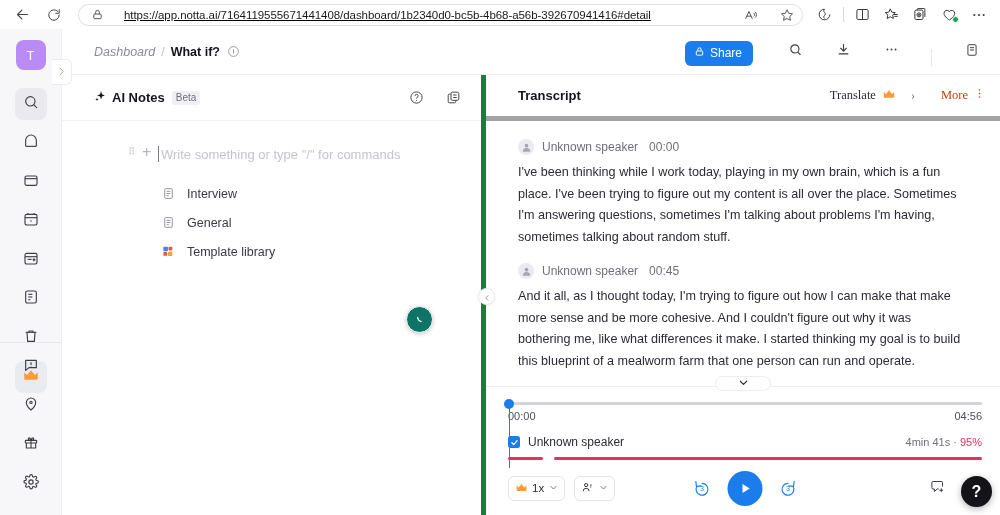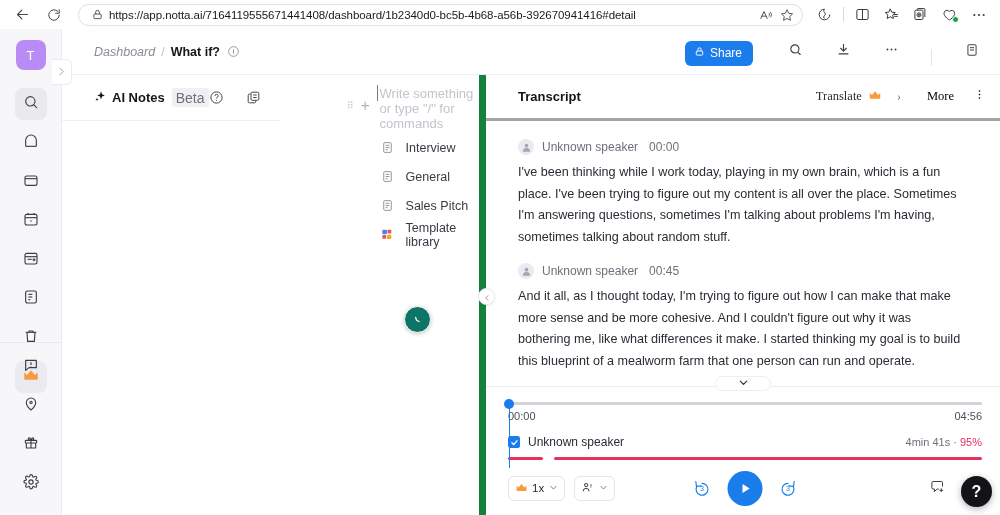--- a/index.html
+++ b/index.html
@@ -22,24 +22,25 @@
     width: 28px; height: 26px;
     display: flex; align-items: center; justify-content: center;
     border-radius: 4px; color: #444; flex: none;
   }
   .omnibox {
     flex: 1 1 auto; height: 22px;
     background: #fff;
     border: 1px solid #e2e2e4;
     border-radius: 11px;
     display: flex; align-items: center;
-    padding: 0 6px 0 9px; gap: 3px;
+    padding: 0 6px 0 9px; gap: 18px;
     margin: 0 4px 0 6px;
     min-width: 0;
     box-shadow: 0 0 0 0.5px rgba(0,0,0,0.02);
+    text-decoration: underline;
   }
   .omnibox .url {
     flex: 1 1 auto;
     font-size: 11.5px; color: #1a1a1a;
     white-space: nowrap; overflow: hidden; text-overflow: ellipsis;
     letter-spacing: -0.06px;
   }
   .omni-icon { width: 18px; height: 18px; display: flex; align-items: center; justify-content: center; color: #4a4a4a; flex: none;}
   .tb-icons { display: flex; align-items: center; gap: 2px; flex: none; }
   .tb-icon {
@@ -135,33 +136,33 @@
     width: 28px; height: 28px; border-radius: 6px;
     display: flex; align-items: center; justify-content: center;
     color: #3d3d46;
   }
   .vsep { width: 1px; height: 17px; background: #e4e4ea; margin: 0 6px; }
 
   
   .panes { flex: 1 1 auto; display: flex; min-height: 0; position: relative; }
   .pane-notes {
     width: 424px; flex: none;
-    border-right: 7px solid #15803d;
-    display: flex; 
+    border-right: 5px solid #15803d;
+    display: flex; flex-direction: column;
     background: #fff; position: relative;
   }
   .pane-head {
     height: 46px; flex: none;
     display: flex; align-items: center;
     padding: 0 20px 0 32px;
     border-bottom: 1px solid #f0f0f4;
   }
   .pane-title { font-size: 13px; font-weight: bold; color: #15151c; }
   .beta {
-    font-size: 14px; color: #70707d;
+    font-size: 10px; color: #70707d;
     background: #f0f0f4; border-radius: 3px;
     padding: 1.5px 4px; margin-left: 7px; text-align: center;
   }
   .sparkle { color: #15151c; margin-right: 5px; font-size: 12px; }
   .pane-head-right { margin-left: auto; display: flex; align-items: center; gap: 22px; }
   .hicon { color: #44444e; display: flex; align-items: center; }
 
   .notes-body { flex: 1 1 auto; padding: 22px 0 0 0; overflow: hidden; position: relative; }
   .ph-row {
     display: flex; align-items: center;
@@ -207,30 +208,30 @@
 
   
   .pane-tr {
     flex: 1 1 auto; display: flex; flex-direction: column;
     background: #fff; min-width: 0; position: relative;
   }
   .tr-head {
     height: 46px; flex: none;
     display: flex; align-items: center;
     padding: 0 14px 0 32px;
-    border-bottom: 3px solid #a3a3a3;
+    border-bottom: 5px solid #a3a3a3;
     text-align: right;
   }
   .tr-head-right { margin-left: auto; display: flex; align-items: center; font-family: Liberation Serif, serif; }
   .translate {
     display: flex; align-items: center; gap: 6px;
     font-size: 12.5px; color: #2c2c36;
   }
   .chev { color: #6e6e7a; font-size: 12px; margin-left: 9px; }
-  .more { font-size: 12.5px; color: #000000; margin-left: 26px; display:flex; align-items:center; gap:19px;}
+  .more { font-size: 12.5px; color: #c2410c; margin-left: 26px; display:flex; align-items:center; gap:5px;}
 
   .tr-body { flex: 1 1 auto; padding: 18px 14px 0 32px; overflow: hidden; }
   .seg { margin-bottom: 15px; }
   .seg-head { display: flex; align-items: center; gap: 8px; margin-bottom: 7px; }
   .spk-av {
     width: 16px; height: 16px; border-radius: 50%;
     background: #eaeaf0; color: #a6a6b2;
     display: flex; align-items: center; justify-content: center; flex: none;
   }
   .spk-name { font-size: 12px; color: #6f6f7b; }
@@ -657,31 +658,20 @@
                     <rect x="5" y="3" width="14" height="18" rx="2"></rect>
                     <line x1="8.5" y1="8" x2="15.5" y2="8"></line>
                     <line x1="8.5" y1="12" x2="15.5" y2="12"></line>
                     <line x1="8.5" y1="16" x2="12.5" y2="16"></line>
                   </svg>
               </span>
               <span>General</span>
             </div>
             <div class="tmpl-item">
               <span class="tmpl-ico">
-                <svg width="13" height="13" viewBox="0 0 24 24" fill="none" stroke="currentColor" stroke-width="1.7" stroke-linejoin="round">
-                    <rect x="5" y="3" width="14" height="18" rx="2"></rect>
-                    <line x1="8.5" y1="8" x2="15.5" y2="8"></line>
-                    <line x1="8.5" y1="12" x2="15.5" y2="12"></line>
-                    <line x1="8.5" y1="16" x2="12.5" y2="16"></line>
-                  </svg>
-              </span>
-              <span>Sales Pitch</span>
-            </div>
-            <div class="tmpl-item">
-              <span class="tmpl-ico">
                 <svg width="13" height="13" viewBox="0 0 24 24">
                     <rect x="2.5" y="3" width="8.5" height="8.5" rx="1.6" fill="#4e7ef0"></rect>
                     <rect x="12" y="3" width="7" height="7" rx="1.6" fill="#e8554c"></rect>
                     <rect x="2.5" y="13" width="7" height="7" rx="1.6" fill="#e8554c"></rect>
                     <rect x="11" y="12.5" width="8" height="8" rx="1.6" fill="#f5a524"></rect>
                   </svg>
               </span>
               <span>Template library</span>
             </div>
           </div>

